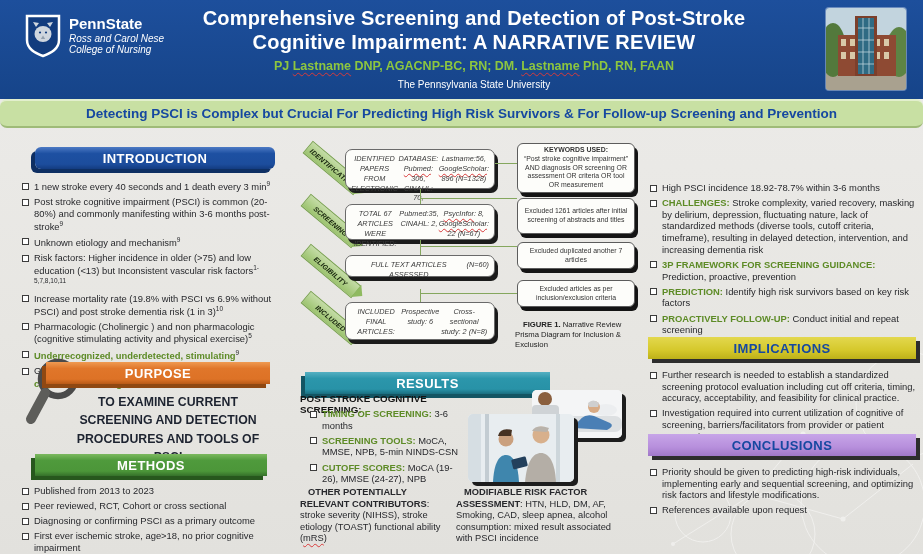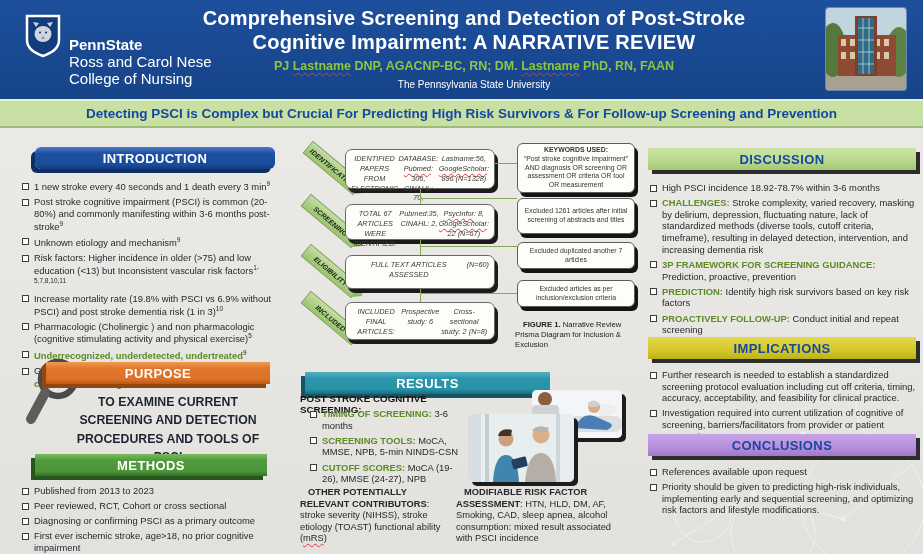--- a/index.html
+++ b/index.html
@@ -4,34 +4,34 @@
 <style>
   html,body{margin:0;padding:0;background:#6b6b6b;}
   .poster{position:relative;width:923px;height:554px;overflow:hidden;
           background:linear-gradient(180deg,#edecea 0%,#e7e6e2 60%,#e2e1dd 100%);
           font-family:"Liberation Sans", sans-serif;}
   
   .hd{position:absolute;left:0;top:0;width:923px;height:99px;
       background:linear-gradient(180deg,#1d4f9c 0%,#164489 100%);}
   .logo{position:absolute;left:24px;top:13px;display:flex;align-items:flex-start;gap:7px;}
   .logo-text{color:#fff;line-height:1.12;padding-top:3px;}
-  .logo-brand{font-weight:bold;font-size:15px;margin-top:21px;}
-  .logo-sub{font-size:15px;}
+  .logo-brand{font-weight:bold;font-size:15px;}
+  .logo-sub{font-size:10px;font-style:italic;}
   .title{position:absolute;left:140px;right:115px;top:7px;text-align:center;color:#fff;
          font-weight:bold;font-size:20px;line-height:1.18;letter-spacing:.2px;}
   .authors{position:absolute;left:140px;right:115px;top:59px;text-align:center;
            color:#8dc63f;font-weight:bold;font-size:12.5px;}
   .affil{position:absolute;left:140px;right:115px;top:79px;text-align:center;color:#fff;font-size:10px;}
   .building{position:absolute;right:17px;top:8px;width:80px;height:82px;border-radius:3px;
             overflow:hidden;box-shadow:0 0 0 1px rgba(255,255,255,.35);}
   
   .banner{position:absolute;left:0;top:99px;width:923px;height:29px;background:#c8e0a3;
           border-top:2px solid #e2efcd;border-bottom:2px solid #9fbb78;box-sizing:border-box;
           display:flex;align-items:center;justify-content:center;
-          color:#1648a0;font-weight:bold;font-size:13.5px;}
+          color:#1648a0;font-weight:bold;font-size:13.5px;border-radius:7px;}
   
   .bar{position:absolute;height:22px;display:flex;align-items:center;justify-content:center;
        font-weight:bold;font-size:13px;color:#fff;letter-spacing:.4px;}
   .bar-intro{left:35px;top:147px;width:240px;
        background:linear-gradient(180deg,#4d7ac4 0%,#1d50a2 30%,#1c4d9d 78%,#133c80 100%);
        box-shadow:-4px 4px 0 #0e2f63;border-radius:6px;}
   .bar-purpose{left:46px;top:362px;width:224px;
        background:linear-gradient(180deg,#ef9a52 0%,#e0762a 30%,#dd7226 78%,#b85a17 100%);
        box-shadow:-4px 4px 0 #8f4812;}
   .bar-methods{left:35px;top:454px;width:232px;
@@ -75,21 +75,21 @@
   #modif-para{left:456px;top:487px;width:164px;}
   .photo{position:absolute;border-radius:5px;box-shadow:4px 4px 0 #1d1d1d;overflow:hidden;background:#f2f3f4;}
   .photo-small{left:532px;top:390px;width:90px;height:48px;}
   .photo-large{left:468px;top:414px;width:106px;height:68px;z-index:3;}
   
   .mbox{position:absolute;left:345px;width:150px;background:#fdfdfa;border:1px solid #6a6a6a;
         border-radius:7px;box-shadow:3px 4px 0 #1b1b1b;font-size:7.3px;color:#3a3a3a;
         text-align:center;display:flex;flex-direction:row;justify-content:center;
         padding:4px 5px;line-height:1.35;box-sizing:border-box;font-style:italic;}
   .mb1{top:149px;height:40px;} .mb2{top:204px;height:36px;}
-  .mb3{top:255px;height:34px;} .mb4{top:302px;height:38px;}
+  .mb3{top:255px;height:22px;} .mb4{top:302px;height:38px;}
   .sbox{position:absolute;left:517px;width:118px;background:#fdfdfa;border:1px solid #5c5c5c;
         border-radius:6px;box-shadow:3px 4px 0 #141414;font-size:6.9px;color:#333;
         text-align:center;display:flex;flex-direction:column;justify-content:center;
         padding:2px 5px;line-height:1.3;box-sizing:border-box;}
   .sb1{top:143px;height:50px;} .sb2{top:198px;height:36px;}
   .sb3{top:242px;height:27px;} .sb4{top:280px;height:27px;}
   .sbt{font-weight:bold;}
   .fig-caption{position:absolute;left:515px;top:320px;width:128px;font-size:7.7px;
                color:#222;line-height:1.3;}
   .stage{position:absolute;width:64px;height:14px;
@@ -207,21 +207,21 @@
       <div class="bullet">
         <span class="bmark"></span>
         <span class="btext"><span>Increase mortality rate (19.8% with PSCI vs 6.9% without PSCI) and post stroke dementia risk (1 in 3)</span><sup>10</sup></span>
       </div>
       <div class="bullet">
         <span class="bmark"></span>
         <span class="btext"><span>Pharmacologic (Cholinergic ) and non pharmacologic (cognitive stimulating activity and physical exercise)</span><sup>5</sup></span>
       </div>
       <div class="bullet">
         <span class="bmark"></span>
-        <span class="btext"><span class="green">Underrecognized, underdetected, undertreated</span><sup>9</sup></span>
+        <span class="btext"><span class="green">Underrecognized, underdetected, stimulating</span><sup>9</sup></span>
       </div>
       <div class="bullet">
         <span class="bmark"></span>
         <span class="btext"><span>Guidelines exist, but </span><span class="green">no standardized gold-standard cognitive screening methods</span><sup>5,7,8,11</sup></span>
       </div>
     </div>
 
   <svg class="magnifier" viewBox="0 0 60 74">
     <circle cx="36" cy="24" r="17" fill="#e9e7e3" fill-opacity="0.55" stroke="#4a4a4a" stroke-width="6.5"></circle>
     <line x1="23" y1="38" x2="9" y2="64" stroke="#5d5d5a" stroke-width="10" stroke-linecap="round"></line>
@@ -349,23 +349,20 @@
       <circle cx="73" cy="21" r="8.5" fill="#d8b08c"></circle>
       <path d="M64 17q4-7 17-3l-2 4z" fill="#b9b3ab"></path>
       <path d="M57 68c2-21 8-29 16-29s14 9 15 29z" fill="#b4aea6"></path>
       <rect x="44" y="44" width="15" height="10" rx="1.5" fill="#23405c" transform="rotate(-14 51 49)"></rect>
     </svg>
   </div>
 
   <div class="para" id="contrib-para"><span class="b">OTHER POTENTIALLY RELEVANT CONTRIBUTORS</span><span>: stroke severity (NIHSS), stroke etiology (TOAST) functional ability (</span><span class="misspell">mRS</span><span>)</span></div>
   <div class="para" id="modif-para"><span class="b">MODIFIABLE RISK FACTOR ASSESSMENT</span><span>: HTN, HLD, DM, AF, Smoking, CAD, sleep apnea, alcohol consumption: mixed result associated with PSCI incidence</span></div>
 
-  <div class="bar bar-right bar-discussion">
-    <span>DISCUSSION</span>
-  </div>
   <div class="blist" id="discussion-list">
       <div class="bullet">
         <span class="bmark"></span>
         <span class="btext"><span>High PSCI incidence 18.92-78.7% within 3-6 months</span></span>
       </div>
       <div class="bullet">
         <span class="bmark"></span>
         <span class="btext"><span class="green">CHALLENGES:</span><span> Stroke complexity, varied recovery, masking by delirium, depression, fluctuating nature, lack of standardized methods (diverse tools, cutoff criteria, timeframe), resulting in delayed detection, intervention, and increasing dementia risk</span></span>
       </div>
       <div class="bullet">
@@ -399,21 +396,21 @@
         <span class="btext"><span>Investigation required into current utilization of cognitive of screening, barriers/facilitators from provider or patient perspectives.</span></span>
       </div>
     </div>
 
   <div class="bar bar-right bar-conclusions">
     <span>CONCLUSIONS</span>
   </div>
   <div class="blist" id="conclusions-list">
       <div class="bullet">
         <span class="bmark"></span>
+        <span class="btext"><span>Priority should be given to predicting high-risk individuals, implementing early and sequential screening, and optimizing risk factors and lifestyle modifications.</span></span>
+      </div>
+      <div class="bullet">
+        <span class="bmark"></span>
         <span class="btext"><span>References available upon request</span></span>
       </div>
-      <div class="bullet">
-        <span class="bmark"></span>
-        <span class="btext"><span>Priority should be given to predicting high-risk individuals, implementing early and sequential screening, and optimizing risk factors and lifestyle modifications.</span></span>
-      </div>
     </div>
 
 </div>
 
 </body></html>

